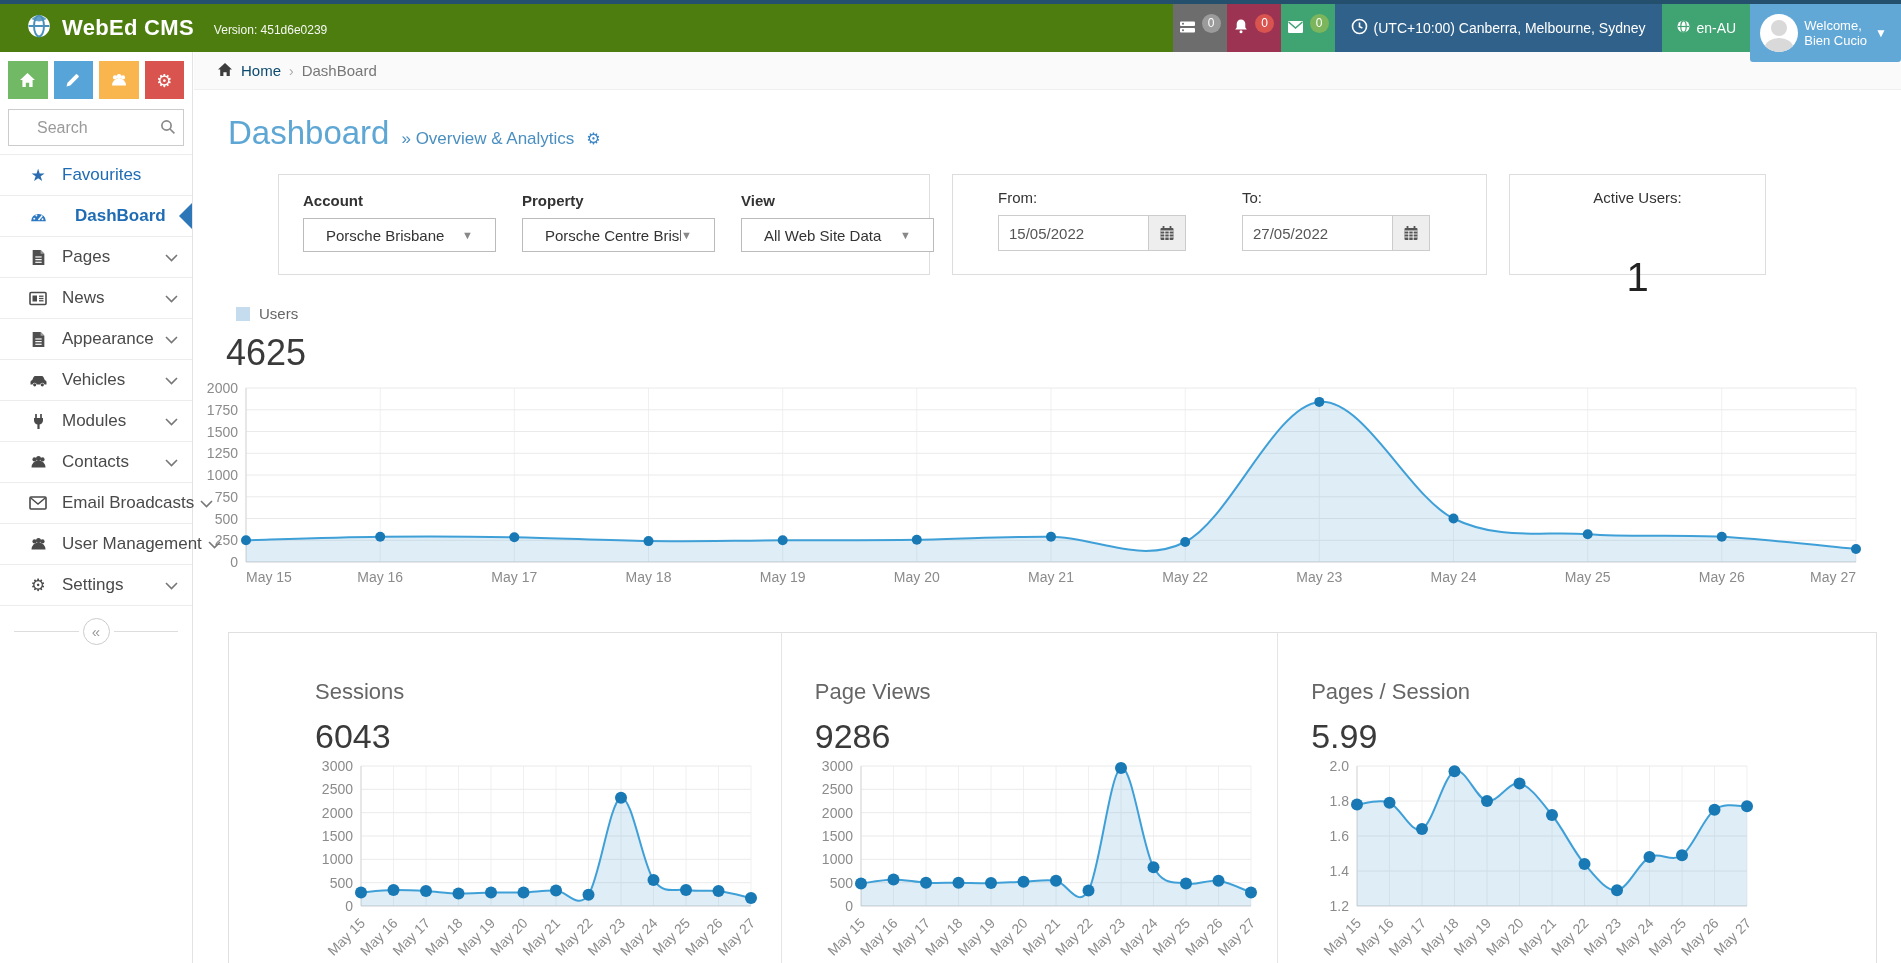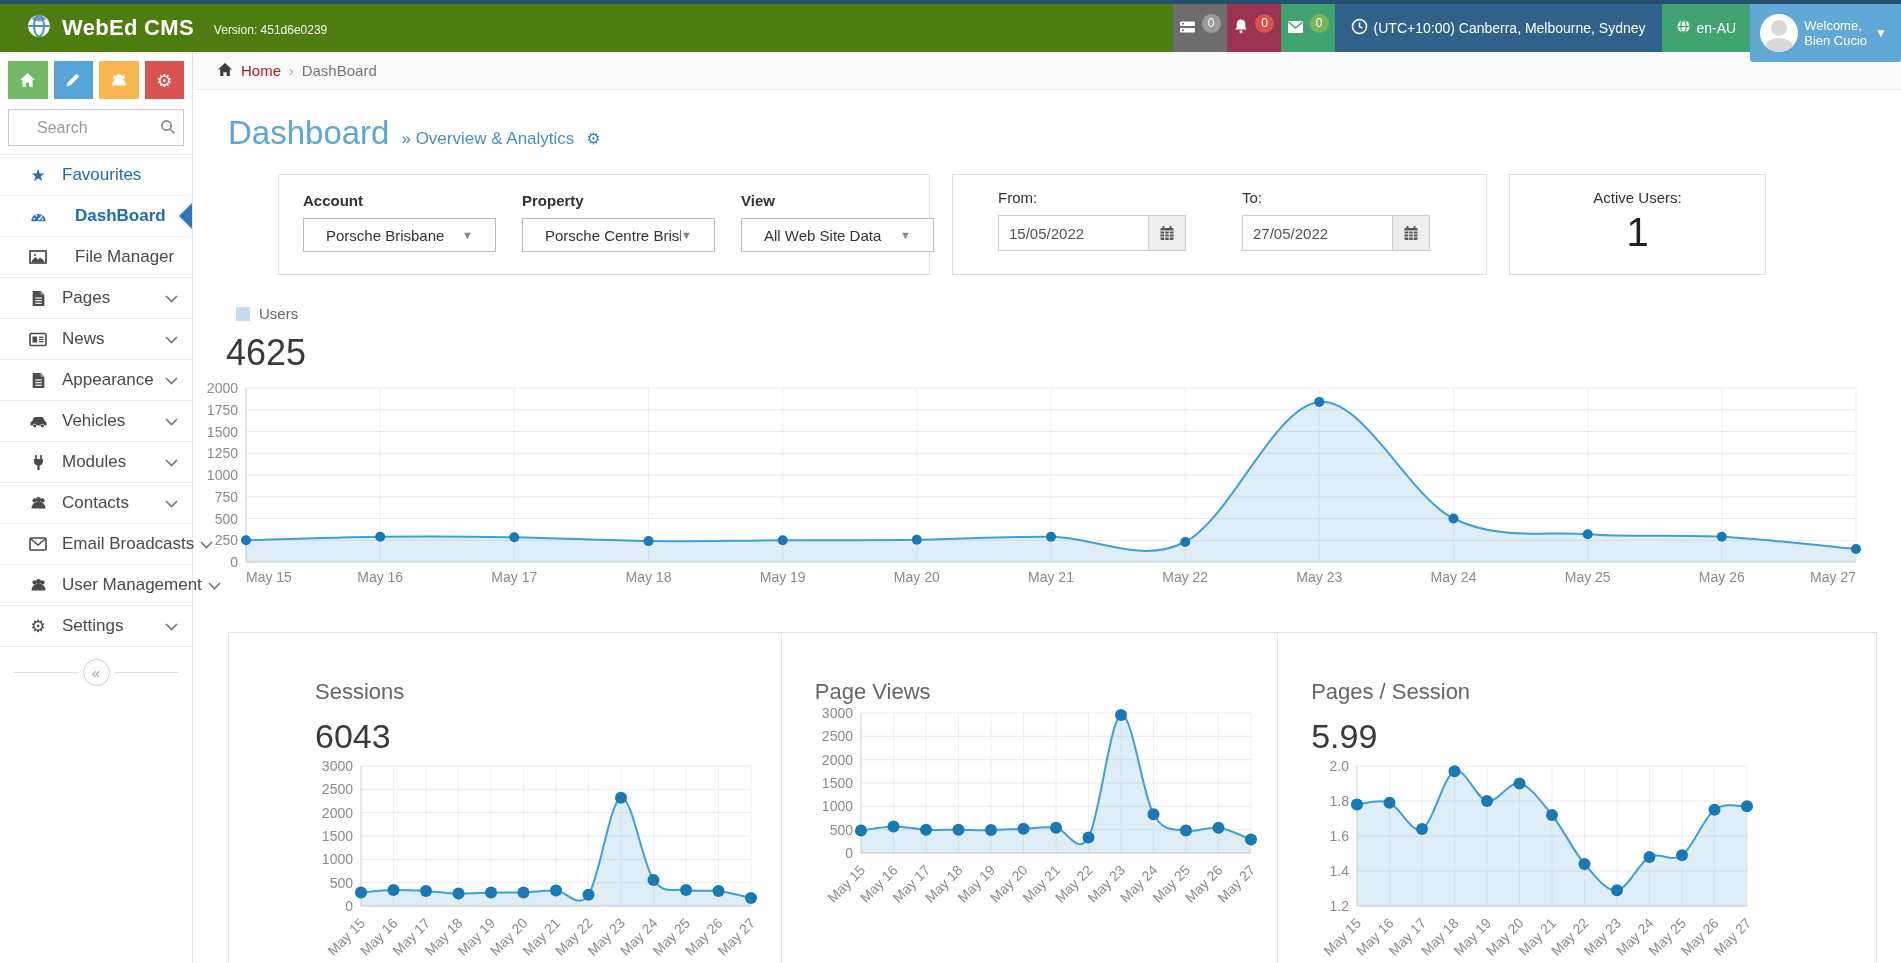--- a/index.html
+++ b/index.html
@@ -58,21 +58,21 @@
   .uni-gear-dark { color:#4a4a4a; font-size:17px; font-family:"DejaVu Sans",sans-serif; line-height:1; }
   .collapse-row { display:flex; align-items:center; padding:12px 14px; }
   .collapse-row .line { flex:1; border-top:1px solid #ddd; }
   .collapse-btn { width:27px; height:27px; border:1px solid #ccc; border-radius:50%; color:#999;
     display:flex; align-items:center; justify-content:center; font-size:15px; margin:0 4px; cursor:pointer; background:#fff; }
 
   
   .content { margin-left:194px; }
   .breadcrumb-bar { height:38px; background:#fafafa; border-bottom:1px solid #efefef;
     display:flex; align-items:center; padding-left:23px; font-size:15px; gap:8px; }
-  .bc-home-link { color:#b91c1c; cursor:pointer; }
+  .bc-home-link { color:#0c4a6e; cursor:pointer; }
   .bc-sep { color:#aaa; font-size:14px; }
   .bc-current { color:#777; }
 
   .page-head { padding:24px 0 0 34px; display:flex; align-items:baseline; gap:12px; }
   .page-title { font-size:33px; font-weight:300; color:#5ea6d4; }
   .page-subtitle { font-size:17px; color:#4a8fc0; font-weight:300; }
   .title-gear { color:#3d85c6; font-size:16px; font-family:"DejaVu Sans",sans-serif; cursor:pointer; }
 
   .filter-row { display:flex; margin:22px 0 0 84px; gap:22px; }
   .fpanel { border:1px solid #ddd; background:#fff; }
@@ -83,21 +83,21 @@
     padding:0 22px; font-size:15px; color:#333; cursor:pointer; background:#fff; }
   .fake-select .fs-text { flex:1; white-space:nowrap; overflow:hidden; }
   .fake-select .fs-caret { color:#888; font-size:11px; }
   .fpanel-dates { width:535px; height:101px; display:flex; gap:56px; padding:14px 45px; }
   .dgroup label { font-size:15px; color:#333; margin-bottom:9px; font-weight:400; }
   .dinput { display:flex; }
   .dinput input { width:150px; height:36px; border:1px solid #ccc; border-right:none; padding:0 10px;
     font-size:15px; color:#555; font-family:inherit; }
   .cal-addon { width:38px; height:36px; background:#eee; border:1px solid #ccc; display:flex;
     align-items:center; justify-content:center; cursor:pointer; }
-  .fpanel-active { width:257px; height:101px; display:flex; flex-direction:column; align-items:center; padding-top:14px; }
+  .fpanel-active { width:257px; height:101px; display:flex; flex-direction:column; align-items:center; padding-top:14px;gap:45px; }
   .au-label { font-size:15px; color:#333; }
   .au-value { font-size:40px; font-weight:300; color:#222; margin-top:4px; }
 
   .legend-row { display:flex; align-items:center; gap:9px; margin:30px 0 0 42px; font-size:15px; color:#666; }
   .legend-swatch { width:14px; height:14px; background:#c5dcef; }
   .big-total { font-size:36px; color:#3a3a3a; margin:10px 0 6px 32px; }
   .main-chart-wrap { padding-left:8px; }
 
   svg text.tick { font-family:"Liberation Sans","DejaVu Sans",sans-serif; font-size:14px; fill:#8b8b8b; }
 
@@ -236,30 +236,20 @@
         <svg width="19" height="16" viewBox="0 0 18 15">
             <path d="M2 12.5 a7 7 0 0 1 14 0 z" fill="#2b77c0"></path>
             <line x1="9" y1="11.3" x2="12.6" y2="7" stroke="#fff" stroke-width="1.4"></line>
             <circle cx="5" cy="10" r=".9" fill="#fff"></circle>
             <circle cx="7" cy="7" r=".9" fill="#fff"></circle>
             <circle cx="12.8" cy="10.6" r=".9" fill="#fff"></circle>
           </svg>
       </span>
       <span class="mi-label">DashBoard</span>
       <span class="active-arrow"></span>
-    </div>
-    <div class="menu-item mi-child">
-      <span class="mi-icon">
-        <svg width="18" height="16" viewBox="0 0 18 16">
-            <rect x="1" y="2" width="16" height="12" fill="none" stroke="#4a4a4a" stroke-width="1.7"></rect>
-            <path d="M3 11.5 l3.4-3.4 2.6 2.6 2.2-2.2 3.8 3.4 v1 H3 z" fill="#4a4a4a"></path>
-            <circle cx="6" cy="6" r="1.1" fill="#4a4a4a"></circle>
-          </svg>
-      </span>
-      <span class="mi-label">File Manager</span>
     </div>
     <div class="menu-item">
       <span class="mi-icon">
         <svg width="15" height="17" viewBox="0 0 14 16">
             <path d="M1.5 1 h7.5 l3.5 3.5 V15 H1.5 z" fill="#4f4f4f"></path>
             <path d="M9 1 l3.5 3.5 H9 z" fill="#9b9b9b"></path>
             <line x1="4" y1="7.5" x2="10" y2="7.5" stroke="#fff" stroke-width="1.1"></line>
             <line x1="4" y1="10" x2="10" y2="10" stroke="#fff" stroke-width="1.1"></line>
             <line x1="4" y1="12.5" x2="10" y2="12.5" stroke="#fff" stroke-width="1.1"></line>
           </svg>
@@ -602,20 +592,21 @@
             <circle cx="273.5" cy="136.8" r="6" fill="#1879b5"></circle>
             <circle cx="306" cy="39.7" r="6" fill="#1879b5"></circle>
             <circle cx="338.5" cy="121.9" r="6" fill="#1879b5"></circle>
             <circle cx="371" cy="132.1" r="6" fill="#1879b5"></circle>
             <circle cx="403.5" cy="133.1" r="6" fill="#1879b5"></circle>
             <circle cx="436" cy="140.1" r="6" fill="#1879b5"></circle>
           </svg>
       </div>
       <div class="bcell bcell-2">
         <div class="mini-title">Page Views</div>
+        <div class="mini-total">9286</div>
         <svg width="452" height="238">
             <line x1="46" y1="8" x2="46" y2="148" stroke="#f0f0f0"></line>
             <line x1="78.5" y1="8" x2="78.5" y2="148" stroke="#f0f0f0"></line>
             <line x1="111" y1="8" x2="111" y2="148" stroke="#f0f0f0"></line>
             <line x1="143.5" y1="8" x2="143.5" y2="148" stroke="#f0f0f0"></line>
             <line x1="176" y1="8" x2="176" y2="148" stroke="#f0f0f0"></line>
             <line x1="208.5" y1="8" x2="208.5" y2="148" stroke="#f0f0f0"></line>
             <line x1="241" y1="8" x2="241" y2="148" stroke="#f0f0f0"></line>
             <line x1="273.5" y1="8" x2="273.5" y2="148" stroke="#f0f0f0"></line>
             <line x1="306" y1="8" x2="306" y2="148" stroke="#f0f0f0"></line>

